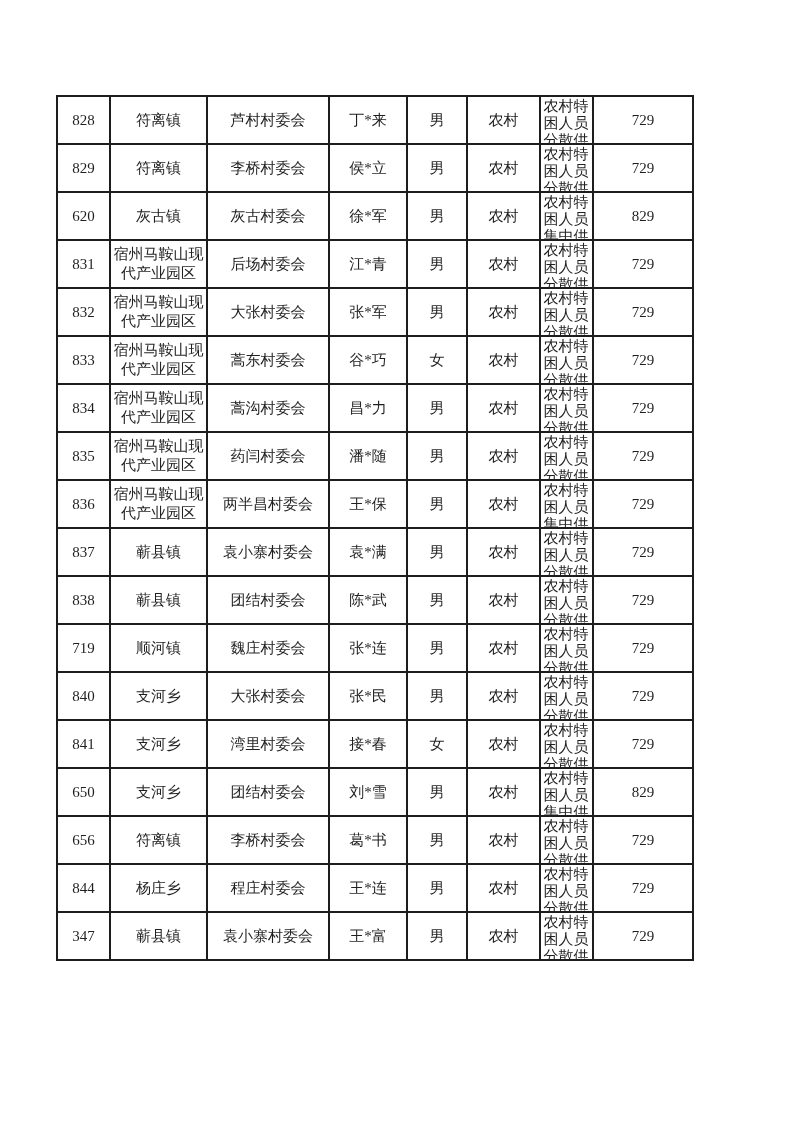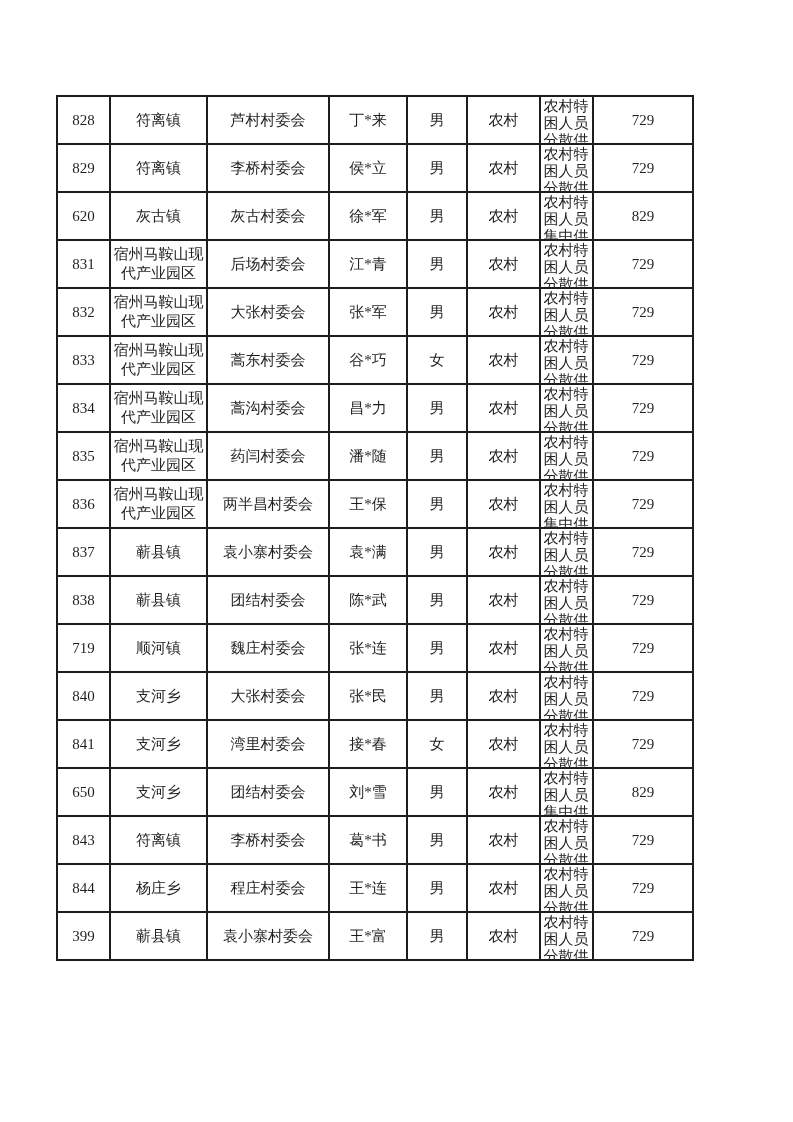--- a/index.html
+++ b/index.html
@@ -260,21 +260,21 @@
     <td class="cell-name">刘*雪</td>
     <td class="cell-gender">男</td>
     <td class="cell-area">农村</td>
     <td class="cat-cell">
       <div class="cat-clip">农村特困人员集中供养</div>
     </td>
     <td class="cell-amount">829</td>
   </tr>
 
   <tr>
-    <td class="cell-seq">843</td>
+    <td class="cell-seq">656</td>
     <td class="cell-town">符离镇</td>
     <td class="cell-village">李桥村委会</td>
     <td class="cell-name">葛*书</td>
     <td class="cell-gender">男</td>
     <td class="cell-area">农村</td>
     <td class="cat-cell">
       <div class="cat-clip">农村特困人员分散供养</div>
     </td>
     <td class="cell-amount">729</td>
   </tr>
@@ -286,21 +286,21 @@
     <td class="cell-name">王*连</td>
     <td class="cell-gender">男</td>
     <td class="cell-area">农村</td>
     <td class="cat-cell">
       <div class="cat-clip">农村特困人员分散供养</div>
     </td>
     <td class="cell-amount">729</td>
   </tr>
 
   <tr>
-    <td class="cell-seq">399</td>
+    <td class="cell-seq">347</td>
     <td class="cell-town">蕲县镇</td>
     <td class="cell-village">袁小寨村委会</td>
     <td class="cell-name">王*富</td>
     <td class="cell-gender">男</td>
     <td class="cell-area">农村</td>
     <td class="cat-cell">
       <div class="cat-clip">农村特困人员分散供养</div>
     </td>
     <td class="cell-amount">729</td>
   </tr>

